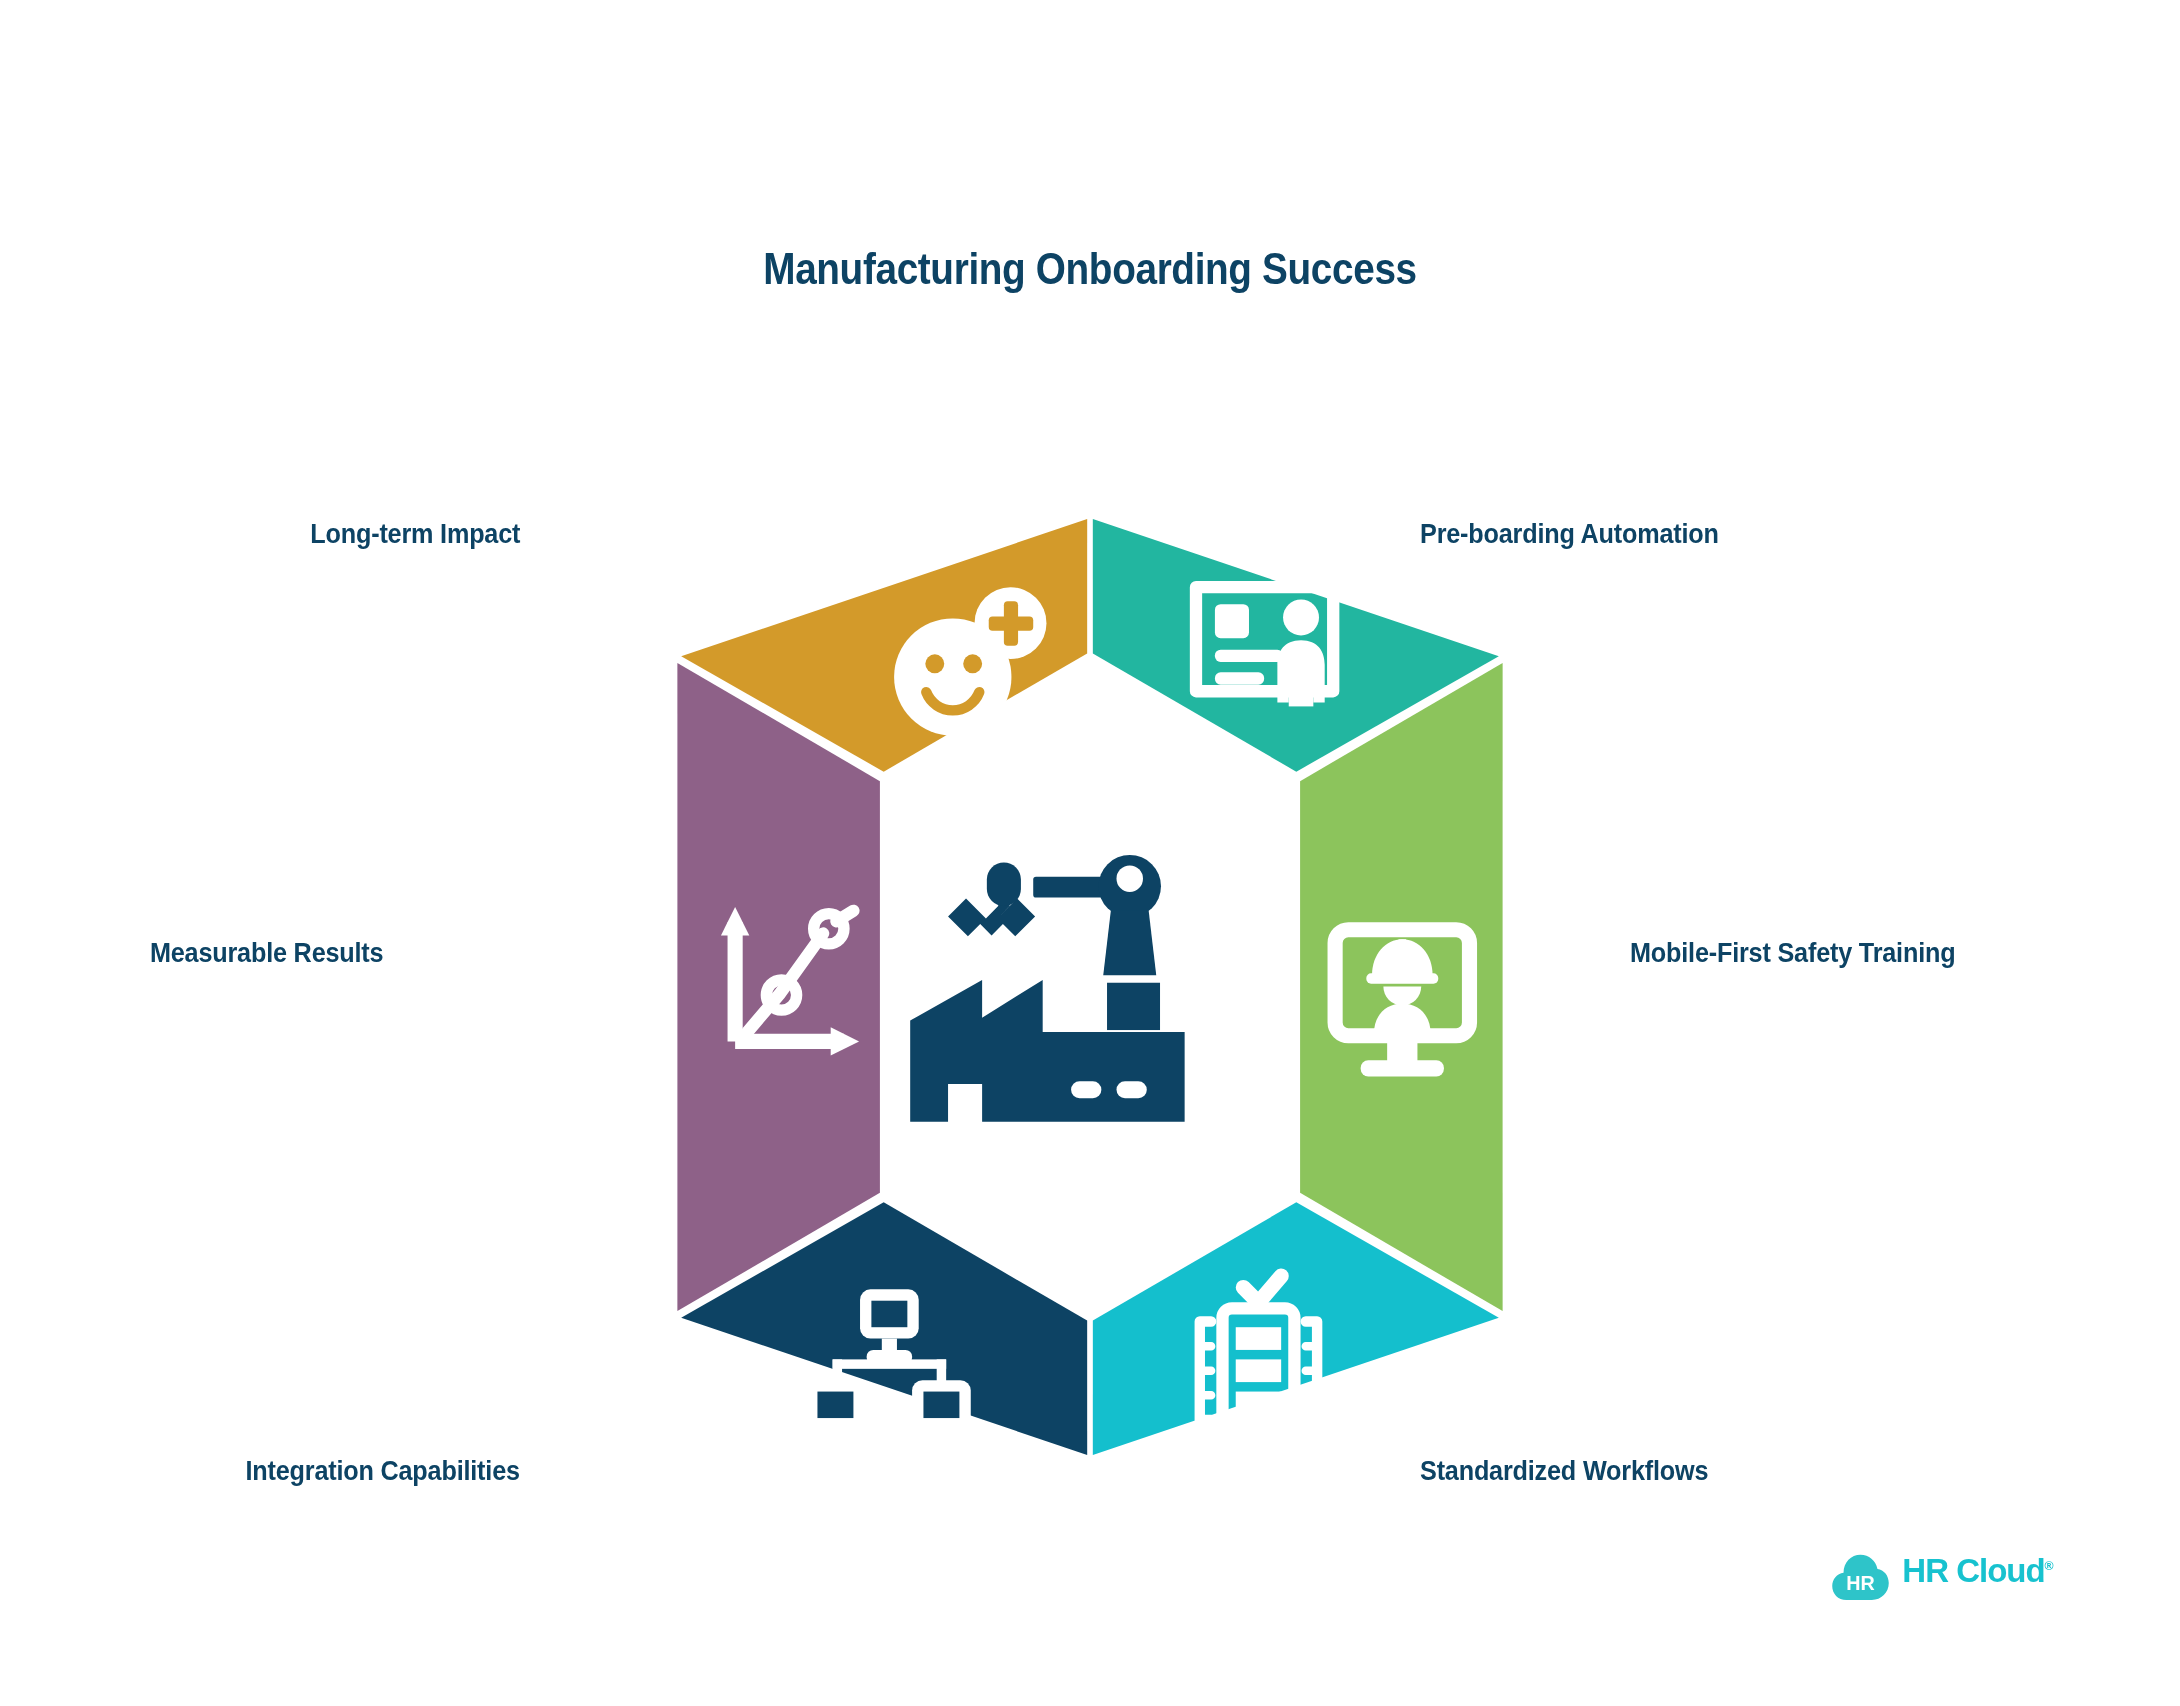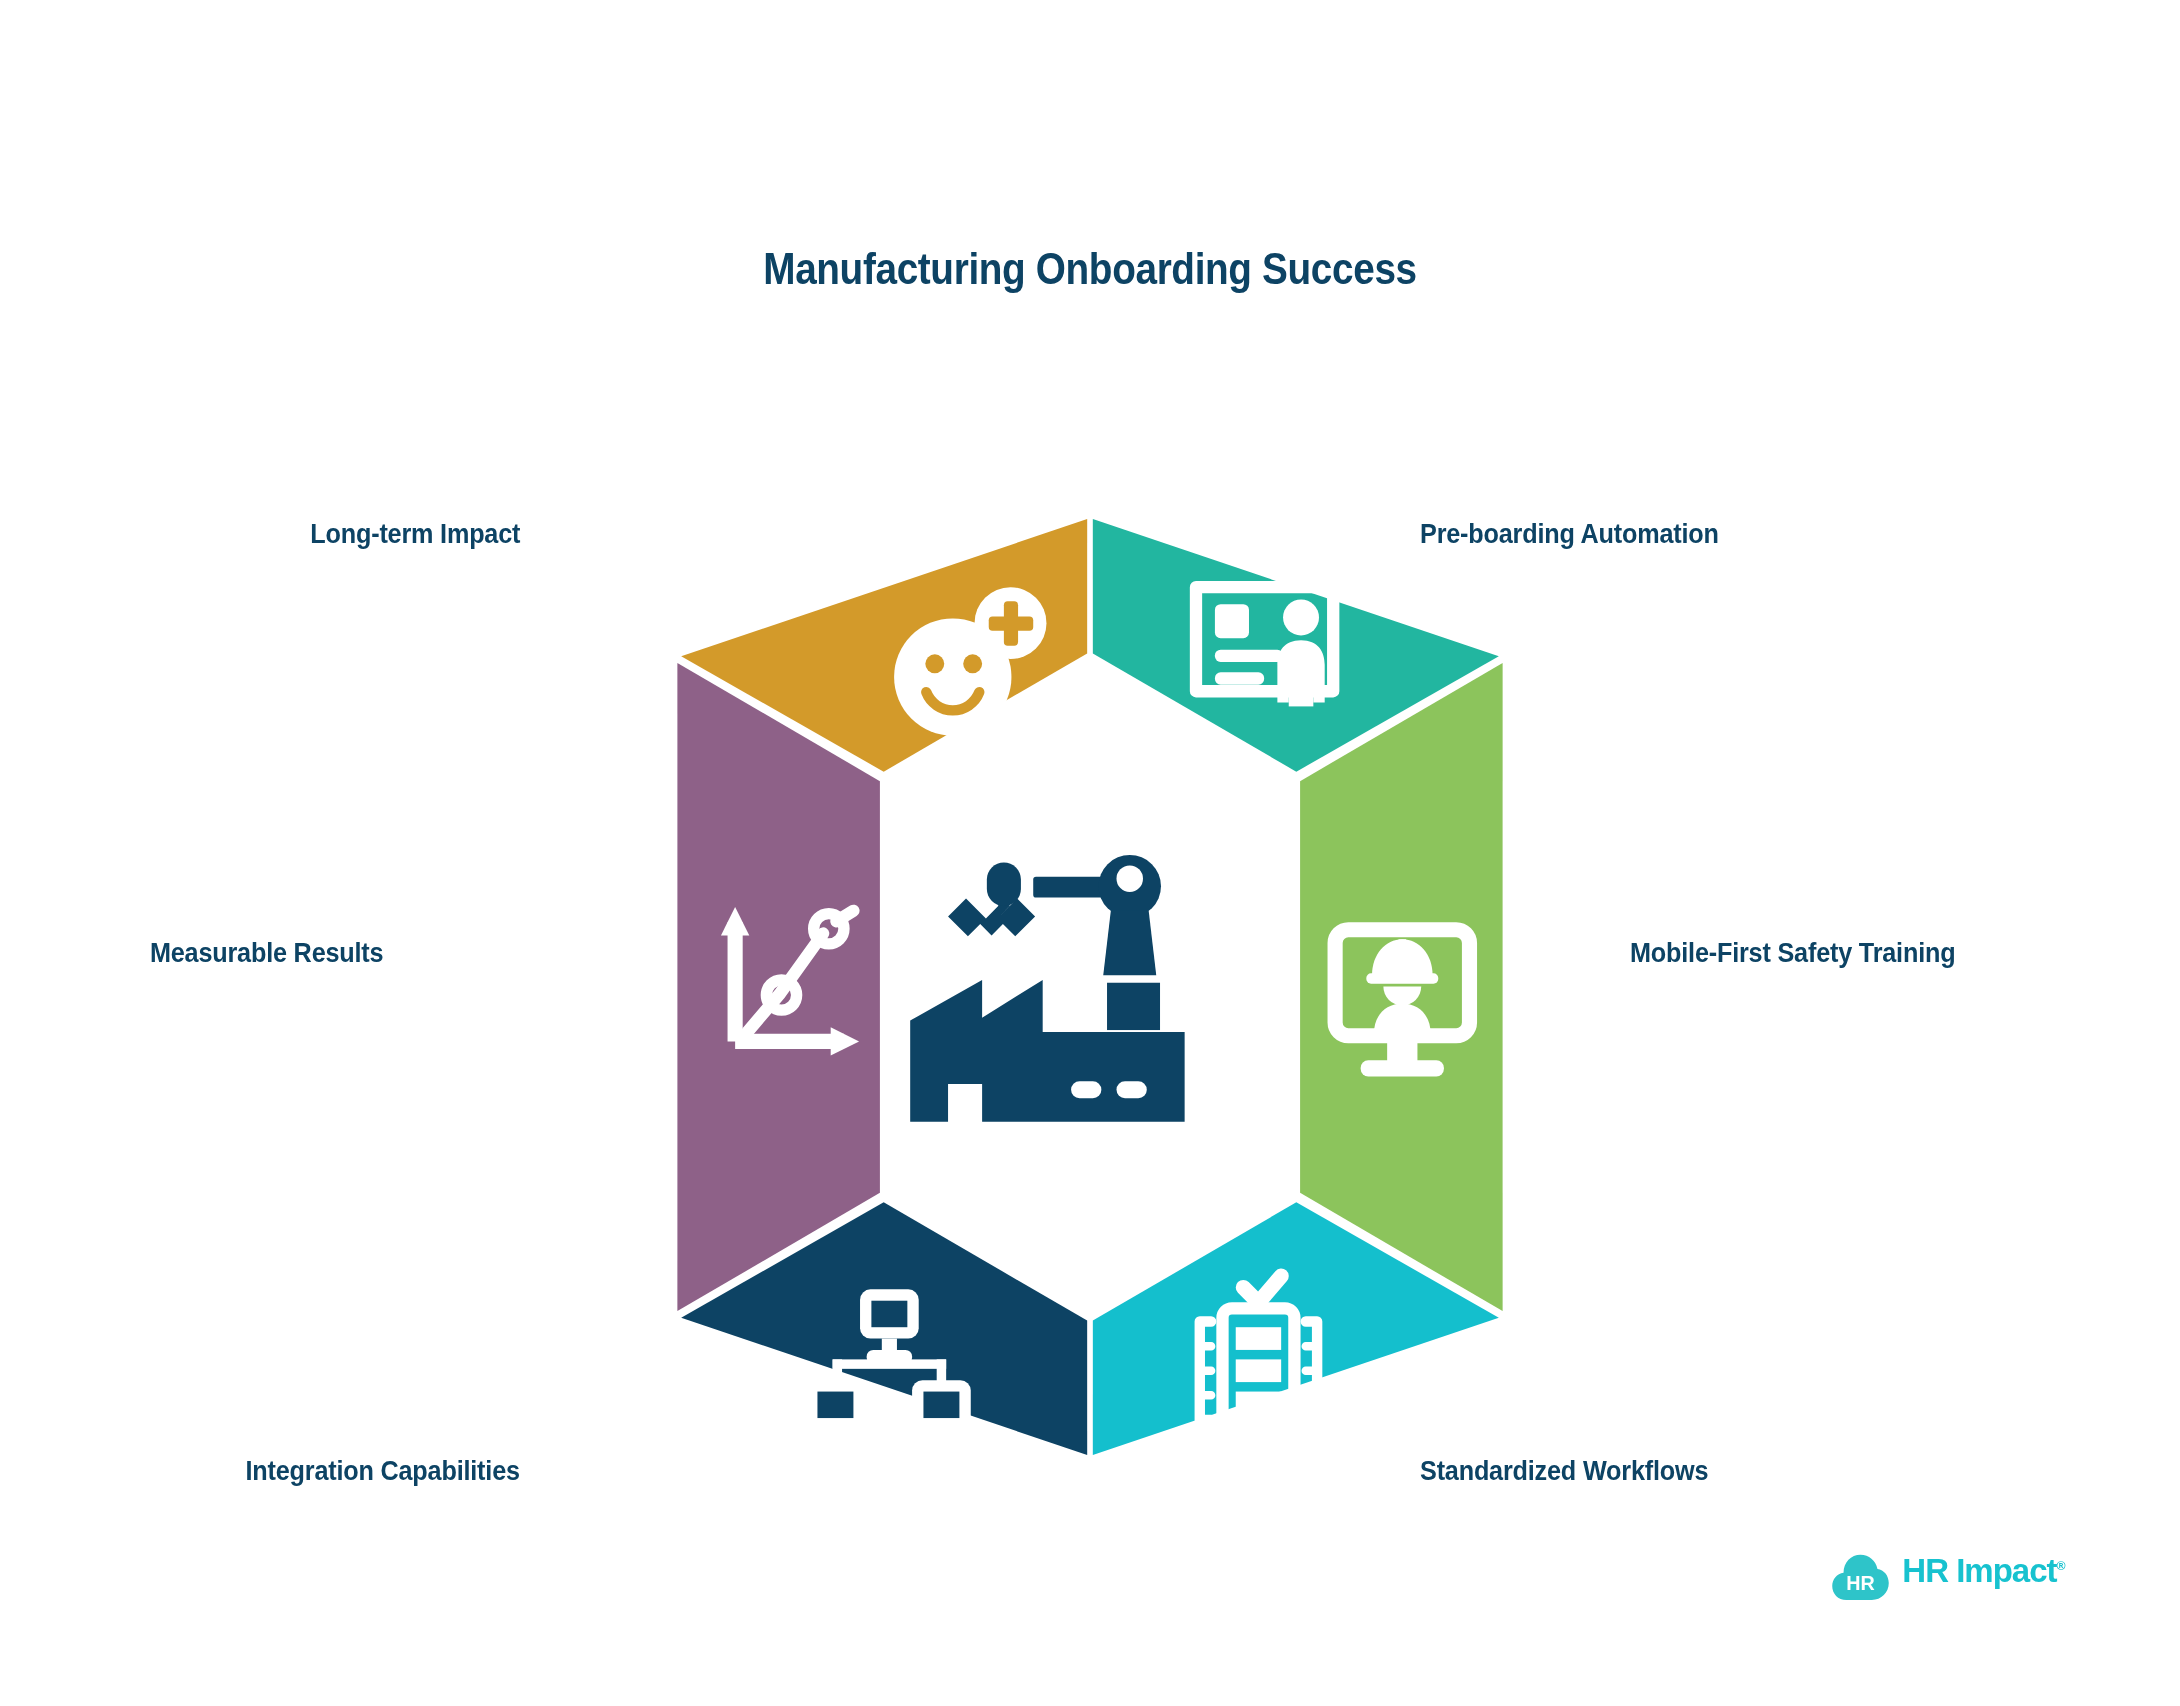--- a/index.html
+++ b/index.html
@@ -246,18 +246,18 @@
 
   <div class="label lbl-measurable">Measurable Results</div>
 
   <div class="logo">
     <svg class="cloud-mark" viewBox="0 0 62 52" xmlns="http://www.w3.org/2000/svg">
       <path d="M 16 51 C 7 51 1 44 1 36 C 1 29 6 23 13 22 C 13 11 21 3 31 3
                C 40 3 47 9 49 18 C 56 19 61 25 61 33 C 61 43 53 51 43 51 Z" fill="#2ec4c9"></path>
       <text x="31" y="40" font-family="Liberation Sans, sans-serif" font-size="21" font-weight="700" fill="#ffffff" text-anchor="middle">HR</text>
     </svg>
     <div class="wordmark">
-      <span>HR Impact</span><span class="reg">®</span>
+      <span>HR Cloud</span><span class="reg">®</span>
     </div>
   </div>
 
 </div>
 
 
 </body></html>

